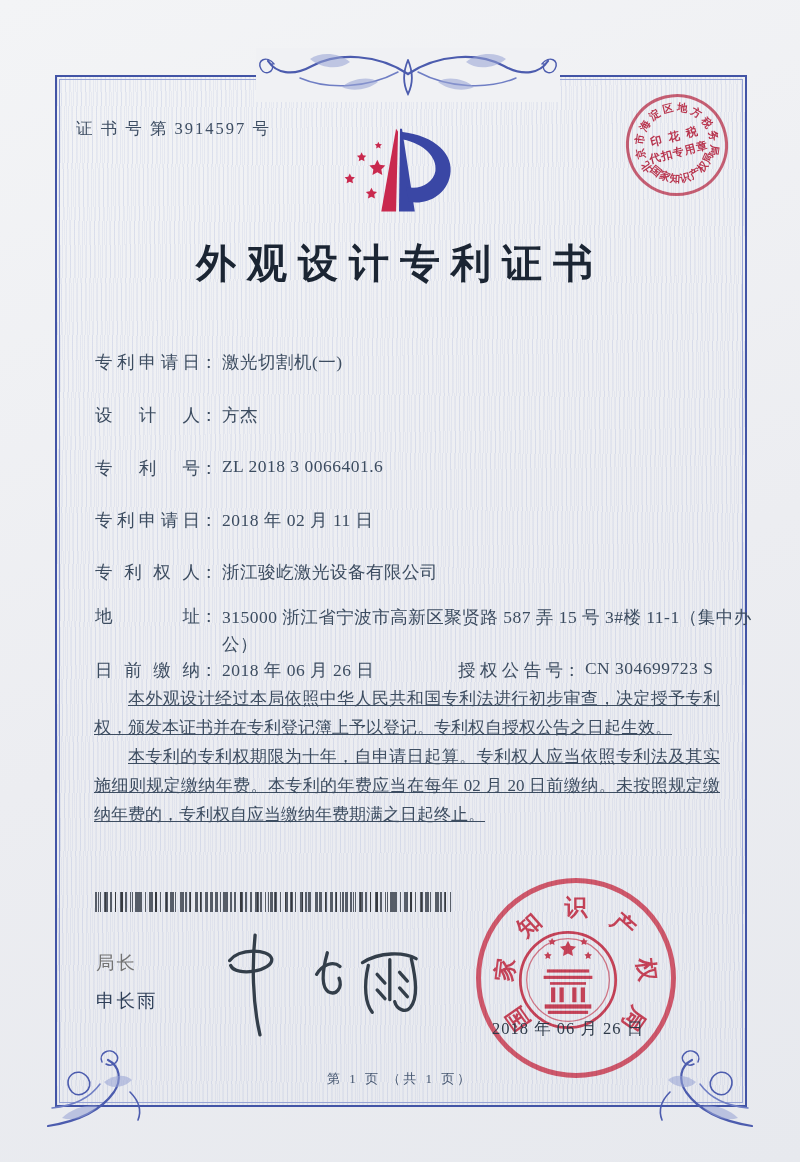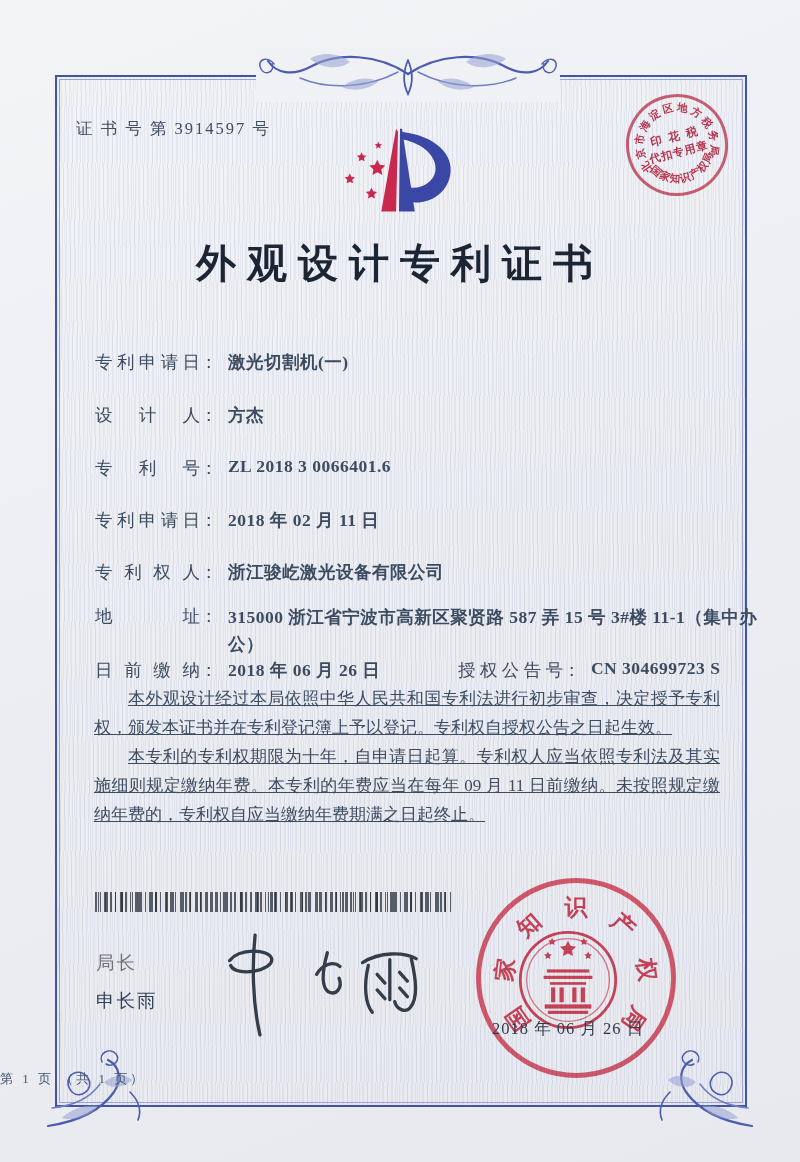--- a/index.html
+++ b/index.html
@@ -49,21 +49,21 @@
   .tax-line1{top:32px;font-size:11.5px;letter-spacing:2px;}
   .tax-line2{top:48px;font-size:11px;letter-spacing:1px;}
   .tax-stamp .arc-ch{font-size:10.5px;font-weight:600;color:#c93852;}
   
   .row{position:absolute;left:95px;font-size:17.5px;color:#3c4c60;}
   .flabel{
     display:inline-block;width:105px;vertical-align:top;
     text-align:justify;text-align-last:justify;
   }
   .colon{display:inline-block;vertical-align:top;}
-  .fvalue{display:inline-block;vertical-align:top;margin-left:6px;letter-spacing:.5px;font-weight:bold;}
+  .fvalue{display:inline-block;vertical-align:top;letter-spacing:.5px;}
   .fvalue-wrap{width:555px;line-height:27px;}
   .grant-right{position:absolute;left:363px;top:0;white-space:nowrap;}
   
   .body-text{
     position:absolute;left:94px;top:684px;width:626px;
     font-size:17px;line-height:29px;text-align:justify;color:#3d4d61;text-decoration:underline;
   }
   .body-text p{margin:0;text-indent:2em;}
   
   .barcode{
@@ -84,21 +84,21 @@
     mix-blend-mode:multiply;opacity:.95;
   }
   .seal .arc-ch{font-size:23px;font-weight:700;color:#d83e54;}
   .emblem{position:absolute;left:34px;top:44px;width:106px;height:106px;}
   .seal-date{
     position:absolute;left:492px;top:1018px;z-index:5;
     font-size:16.5px;letter-spacing:1px;color:#2e3a49;
   }
   
   .footer{
-    position:absolute;left:0;top:1070px;width:100%;
+    position:absolute;left:0;top:1070px;width:100%;text-align:center;
     font-size:13px;letter-spacing:3px;color:#465771;
   }
   
   .arc-ch{
     position:absolute;left:50%;top:50%;
     display:inline-block;white-space:pre;
   }
 </style>
 </head>
 <body>
@@ -209,21 +209,21 @@
   <span class="flabel">日前缴纳</span><span class="colon">：</span>
   <span class="fvalue">2018 年 06 月 26 日</span>
   <span class="grant-right">
     <span class="flabel">授权公告号</span><span class="colon">：</span>
     <span class="fvalue">CN 304699723 S</span>
   </span>
 </div>
 
 <div class="body-text">
   <p>本外观设计经过本局依照中华人民共和国专利法进行初步审查，决定授予专利权，颁发本证书并在专利登记簿上予以登记。专利权自授权公告之日起生效。</p>
-  <p>本专利的专利权期限为十年，自申请日起算。专利权人应当依照专利法及其实施细则规定缴纳年费。本专利的年费应当在每年 09 月 11 日前缴纳。未按照规定缴纳年费的，专利权自应当缴纳年费期满之日起终止。</p>
+  <p>本专利的专利权期限为十年，自申请日起算。专利权人应当依照专利法及其实施细则规定缴纳年费。本专利的年费应当在每年 02 月 20 日前缴纳。未按照规定缴纳年费的，专利权自应当缴纳年费期满之日起终止。</p>
 </div>
 
 <div class="barcode"></div>
 
 <div class="signer-title">局长</div>
 <div class="signer-name">申长雨</div>
 
 <svg class="signature" viewBox="0 0 210 115">
   <g stroke="#333e4a" stroke-width="3.4" fill="none" stroke-linecap="round" stroke-linejoin="round">
     <path d="M38,6 C35,34 35,74 43,108"></path>

